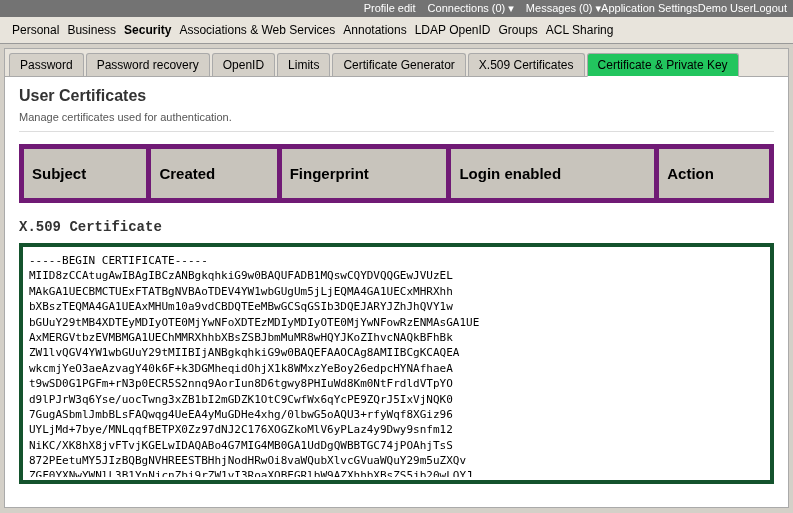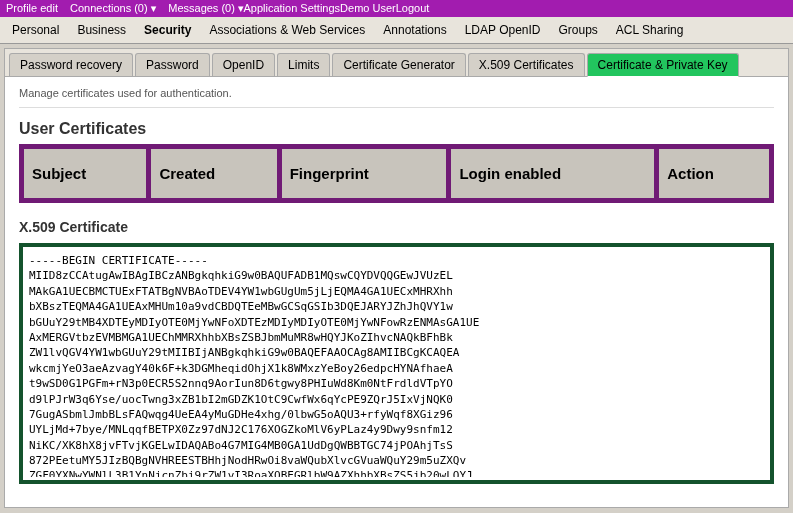--- a/index.html
+++ b/index.html
@@ -1,36 +1,36 @@
 <!DOCTYPE html>
 <html><head>
   <meta charset="utf-8">
   <style>
     * { margin: 0; padding: 0; box-sizing: border-box; }
     body { font-family: Arial, sans-serif; font-size: 12px; background: #d4d0c8; }
 
     
     #top-bar {
-      background: #a21caf;
+      background: #737373;
       color: white;
       display: flex;
-      justify-content: flex-start;
+      justify-content: flex-end;
       padding: 2px 6px;
       font-size: 11px;
     }
     #top-bar-left { display: flex; gap: 12px; }
     #top-bar-right { display: flex; }
 
     
     #nav-bar {
       background: #e8e4dc;
       border-bottom: 1px solid #999;
       padding: 4px 8px;
       display: flex;
-      gap: 10px;
+      gap: 0;
       font-size: 12px;
     }
     .nav-item { cursor: pointer; color: #000; padding: 2px 4px; }
 
     
     #content {
       background: white;
       margin: 4px;
       border: 1px solid #aaa;
       min-height: 460px;
@@ -97,20 +97,21 @@
 
     
     #x509-section {
       margin-top: 10px;
     }
     #x509-title {
       font-size: 14px;
       font-weight: bold;
       margin-bottom: 8px;
       color: #333;
+      font-family: Liberation Mono, monospace;
     }
     #x509-textarea-wrapper {
       position: relative;
       border: 4px solid #14532d;
       background: white;
     }
     #x509-textarea {
       width: 100%;
       height: 230px;
       font-family: monospace;
@@ -152,32 +153,32 @@
   <span class="nav-item">Associations &amp; Web Services</span>
   <span class="nav-item">Annotations</span>
   <span class="nav-item">LDAP OpenID</span>
   <span class="nav-item">Groups</span>
   <span class="nav-item">ACL Sharing</span>
 </div>
 
 <div id="content">
 
   <div id="tabs">
+    <div class="tab">Password</div>
     <div class="tab">Password recovery</div>
-    <div class="tab">Password</div>
     <div class="tab">OpenID</div>
     <div class="tab">Limits</div>
     <div class="tab">Certificate Generator</div>
     <div class="tab">X.509 Certificates</div>
     <div class="tab active">Certificate &amp; Private Key</div>
   </div>
 
   <div id="page-content">
+    <div id="page-title">User Certificates</div>
     <div id="page-subtitle">Manage certificates used for authentication.</div>
-    <div id="page-title">User Certificates</div>
 
     <table id="cert-table">
       <thead>
         <tr>
           <th>Subject</th>
           <th>Created</th>
           <th>Fingerprint</th>
           <th>Login enabled</th>
           <th>Action</th>
         </tr>

